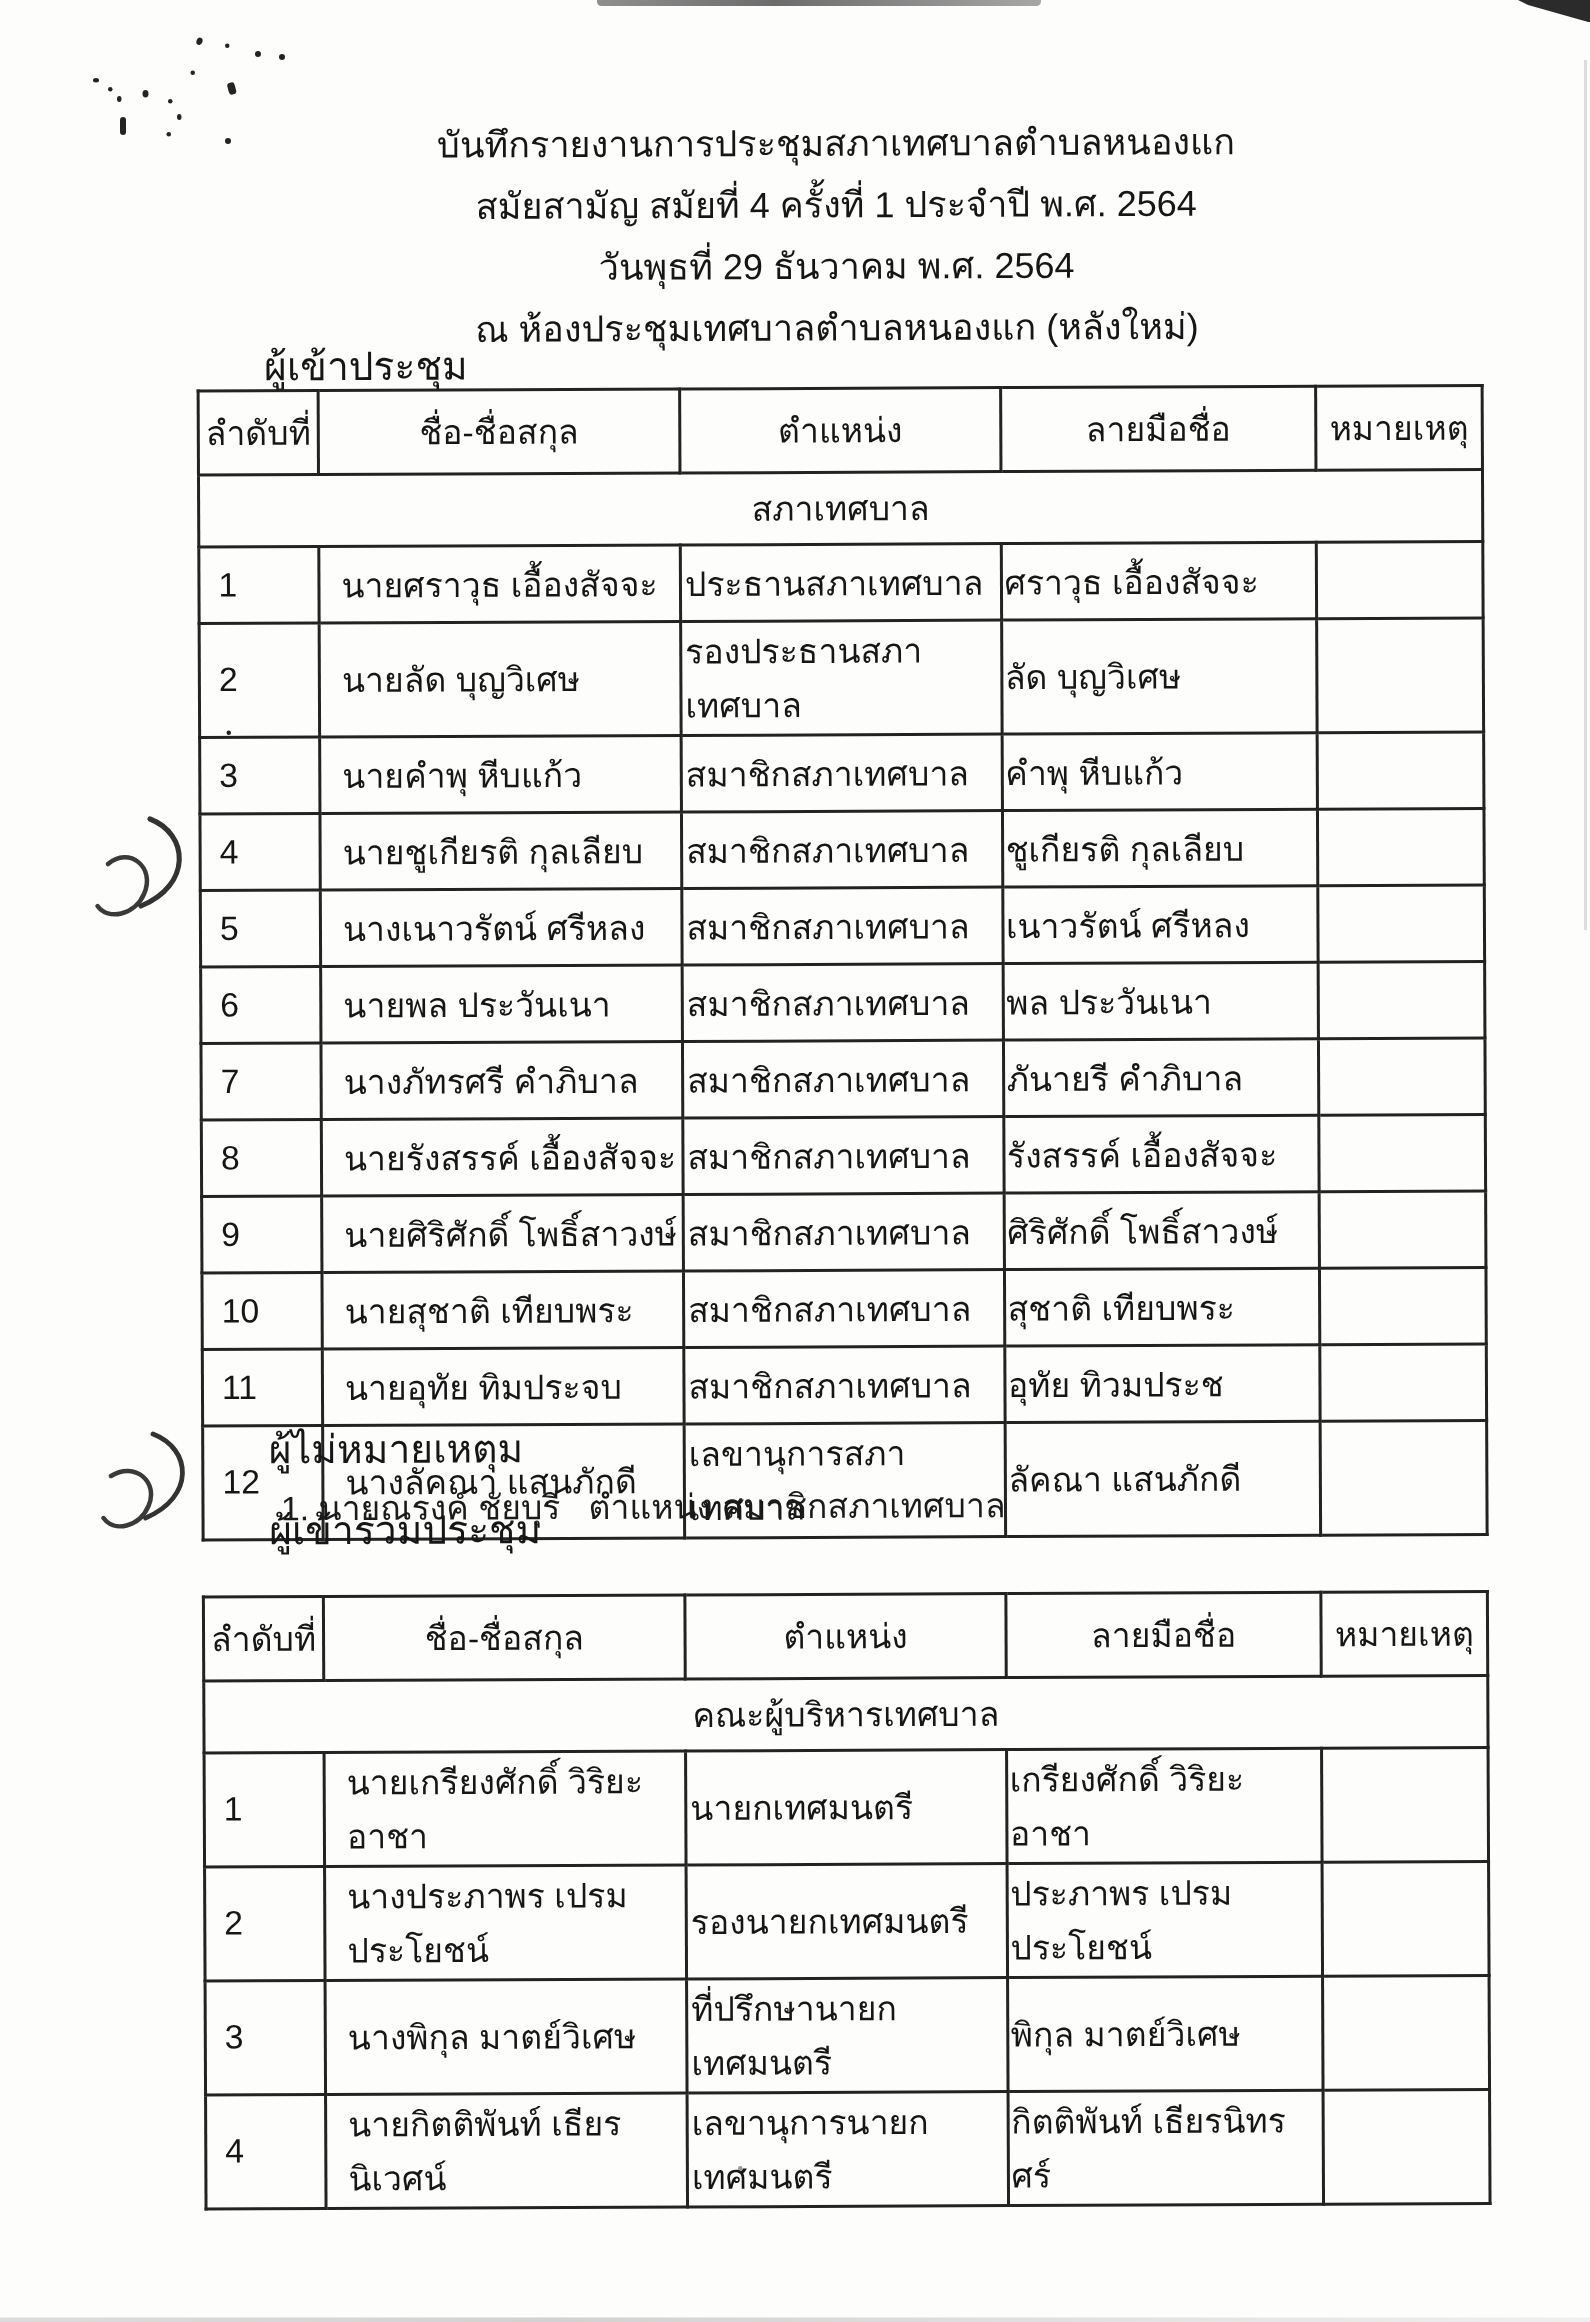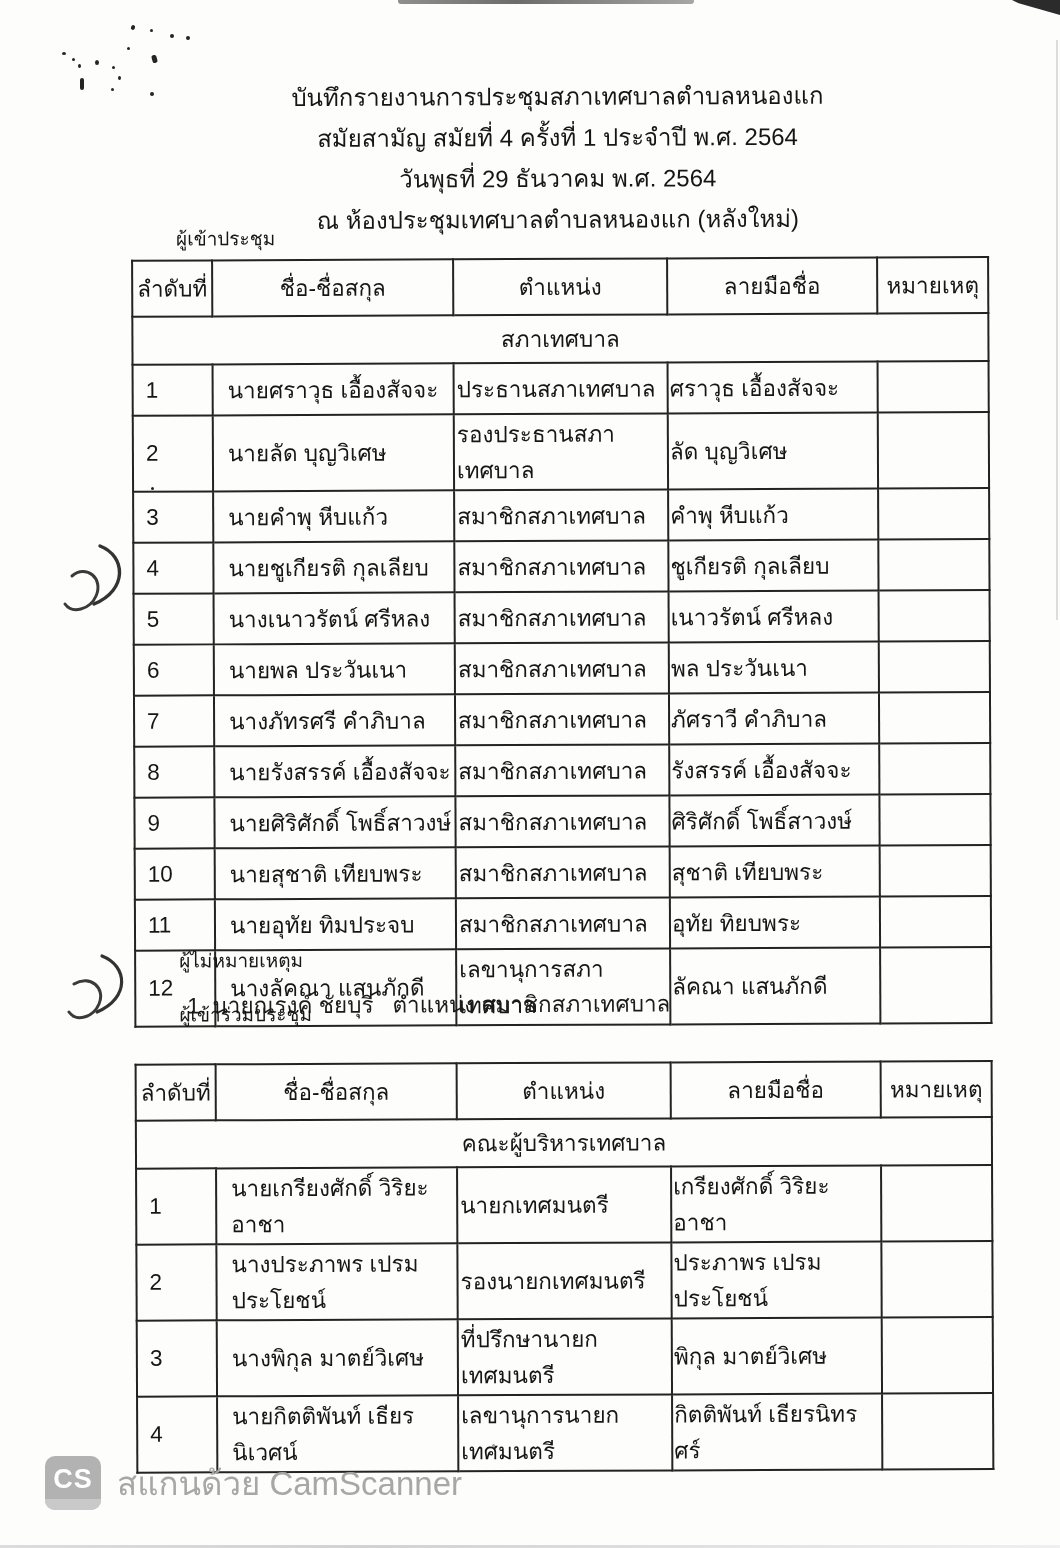--- a/index.html
+++ b/index.html
@@ -8,21 +8,21 @@
     background:#fdfdfc; overflow:hidden;
     font-family:"Liberation Sans", sans-serif; color:#1b1b1b;
   }
   .content { position:absolute; inset:0; transform:rotate(-0.25deg); transform-origin:530px 700px; }
 
   
   .title-block { position:absolute; top:76px; left:130px; width:860px; text-align:center;
                  font-size:24px; line-height:41px; color:#161616; }
 
   
-  .sec-label { position:absolute; left:178px; font-size:19px; color:#161616; }
+  .sec-label { position:absolute; left:178px; font-size:26px; color:#161616; }
   .lbl-attend { top:222px; }
   .lbl-absent { top:944px; }
   .lbl-join   { top:998px; }
   .absent-item { position:absolute; left:186px; top:986px; font-size:22.5px; white-space:pre; }
 
   
   table.sheet { position:absolute; left:133px; width:856px; border-collapse:collapse;
                 table-layout:fixed; font-size:22.5px; color:#161616; }
   #table1 { top:258px; }
   #table2 { top:1062px; }
@@ -186,21 +186,21 @@
           <td class="data c-idx">6</td>
           <td class="data c-name">นายพล ประวันเนา</td>
           <td class="data c-pos">สมาชิกสภาเทศบาล</td>
           <td class="data c-sig">พล ประวันเนา</td>
           <td class="data c-note"></td>
         </tr>
         <tr>
           <td class="data c-idx">7</td>
           <td class="data c-name">นางภัทรศรี คำภิบาล</td>
           <td class="data c-pos">สมาชิกสภาเทศบาล</td>
-          <td class="data c-sig">ภัศราวี คำภิบาล</td>
+          <td class="data c-sig">ภันายรี คำภิบาล</td>
           <td class="data c-note"></td>
         </tr>
         <tr>
           <td class="data c-idx">8</td>
           <td class="data c-name">นายรังสรรค์ เอื้องสัจจะ</td>
           <td class="data c-pos">สมาชิกสภาเทศบาล</td>
           <td class="data c-sig">รังสรรค์ เอื้องสัจจะ</td>
           <td class="data c-note"></td>
         </tr>
         <tr>
@@ -214,21 +214,21 @@
           <td class="data c-idx">10</td>
           <td class="data c-name">นายสุชาติ เทียบพระ</td>
           <td class="data c-pos">สมาชิกสภาเทศบาล</td>
           <td class="data c-sig">สุชาติ เทียบพระ</td>
           <td class="data c-note"></td>
         </tr>
         <tr>
           <td class="data c-idx">11</td>
           <td class="data c-name">นายอุทัย ทิมประจบ</td>
           <td class="data c-pos">สมาชิกสภาเทศบาล</td>
-          <td class="data c-sig">อุทัย ทิยบพระ</td>
+          <td class="data c-sig">อุทัย ทิวมประช</td>
           <td class="data c-note"></td>
         </tr>
         <tr>
           <td class="data c-idx">12</td>
           <td class="data c-name">นางลัคณา แสนภักดี</td>
           <td class="data c-pos">เลขานุการสภาเทศบาล</td>
           <td class="data c-sig">ลัคณา แสนภักดี</td>
           <td class="data c-note"></td>
         </tr>
       </tbody>
@@ -285,21 +285,14 @@
           <td class="data c-name">นายกิตติพันท์  เธียรนิเวศน์</td>
           <td class="data c-pos">เลขานุการนายกเทศมนตรี</td>
           <td class="data c-sig">กิตติพันท์  เธียรนิทรศร์</td>
           <td class="data c-note"></td>
         </tr>
       </tbody>
     </table>
 
   </div>
 
-  <div class="footer">
-    <div class="cs-logo">
-      <span class="cs-text">CS</span>
-      <span class="bar"></span>
-    </div>
-    <div class="scan-text">สแกนด้วย CamScanner</div>
-  </div>
 
 </div>
 
 </body></html>

